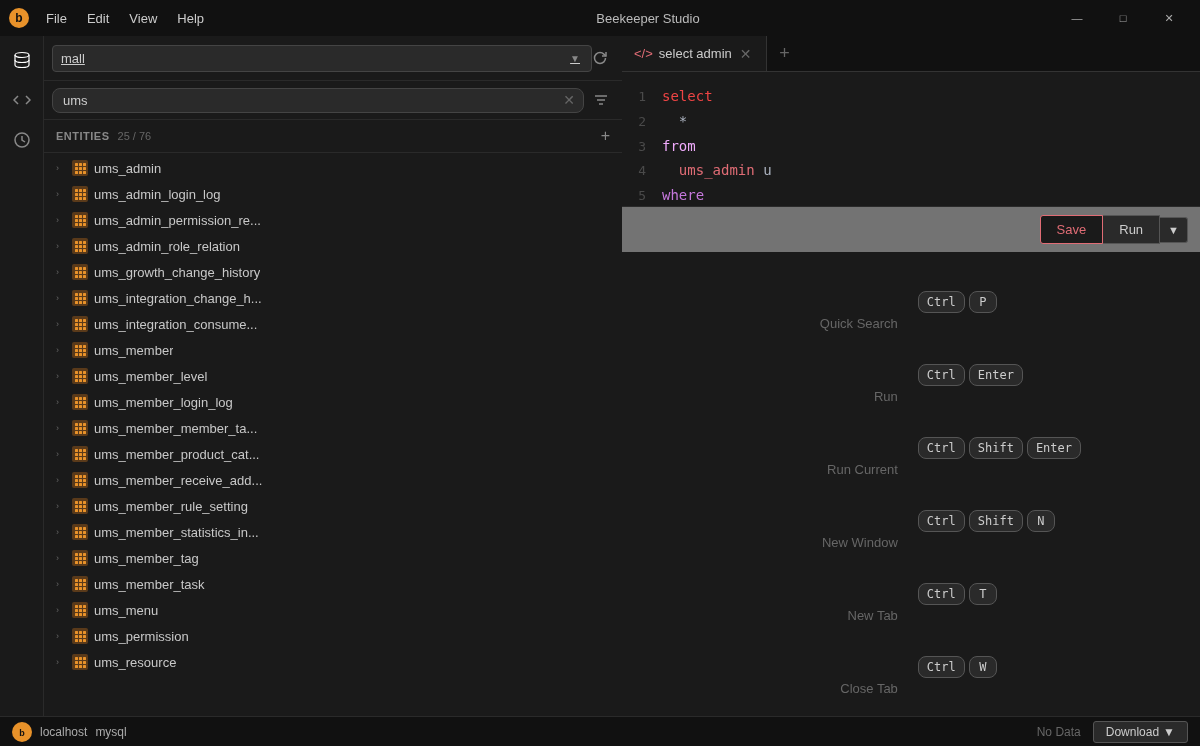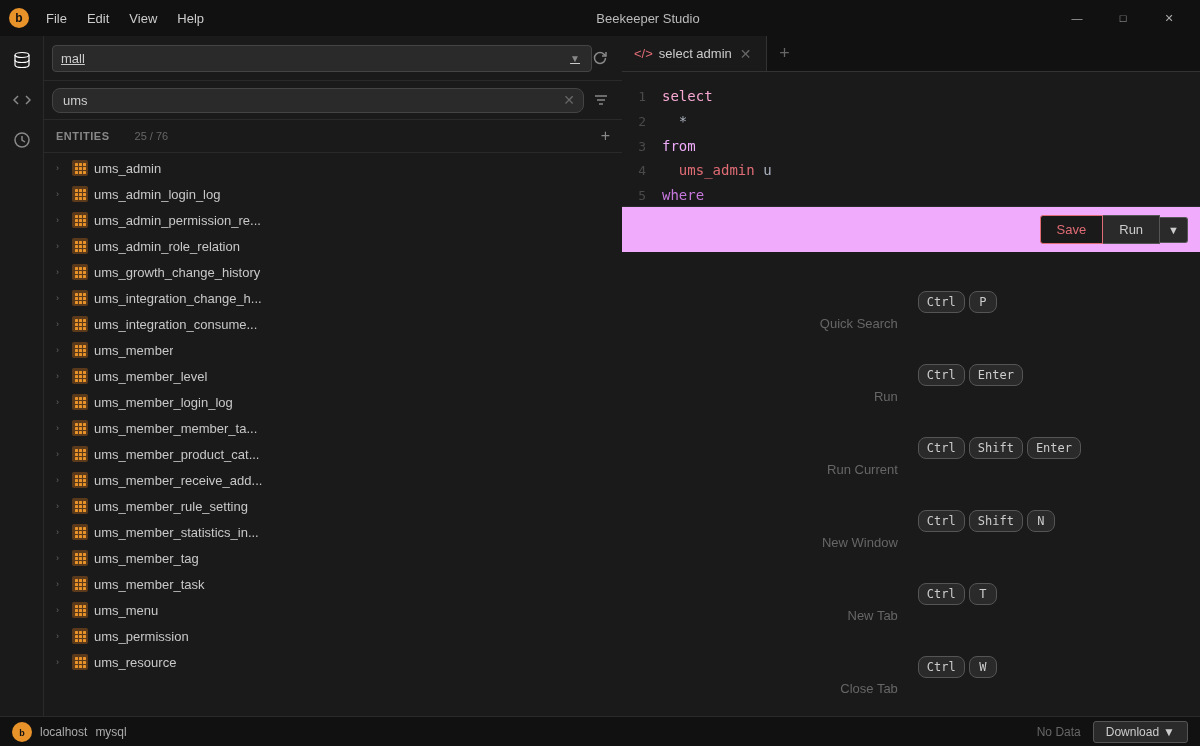--- a/index.html
+++ b/index.html
@@ -190,21 +190,21 @@
     .entities-label {
       font-size: 11px;
       font-weight: 600;
       color: #888;
       letter-spacing: 0.5px;
       text-transform: uppercase;
     }
     .entities-count {
       font-size: 11px;
       color: #666;
-      margin-left: 19px;
+      margin-left: 2px;
     }
     .entities-add {
       color: #888;
       cursor: pointer;
       font-size: 16px;
       line-height: 1;
     }
 
     
     #entity-list {
@@ -331,37 +331,37 @@
     .line-number {
       width: 40px;
       text-align: right;
       padding-right: 16px;
       color: #4a4a4a;
       font-size: 13px;
       flex-shrink: 0;
       user-select: none;
     }
     .line-content { color: #abb2bf; }
-    .kw-select { color: #f9a8d4; }
+    .kw-select { color: #ef4444; }
     .kw-from { color: #f0abfc; }
     .kw-where { color: #c678dd; }
     .kw-star { color: #abb2bf; }
     .tbl-name { color: #e06c75; }
     .alias { color: #abb2bf; }
     .col-name { color: #bef264; }
     .op { color: #abb2bf; }
     .str-val { color: #98c379; }
 
     
     #editor-toolbar {
       display: flex;
       justify-content: flex-end;
       align-items: center;
       padding: 8px 12px;
-      background: #f0abfc;
+      background: #737373;
       border-top: 1px solid #2a2a2a;
       gap: 0;
       flex-shrink: 0;
     }
     .btn-save {
       padding: 6px 16px;
       background: #1a1a1a;
       border: 1px solid #e06c75;
       color: #e06c75;
       cursor: pointer;

